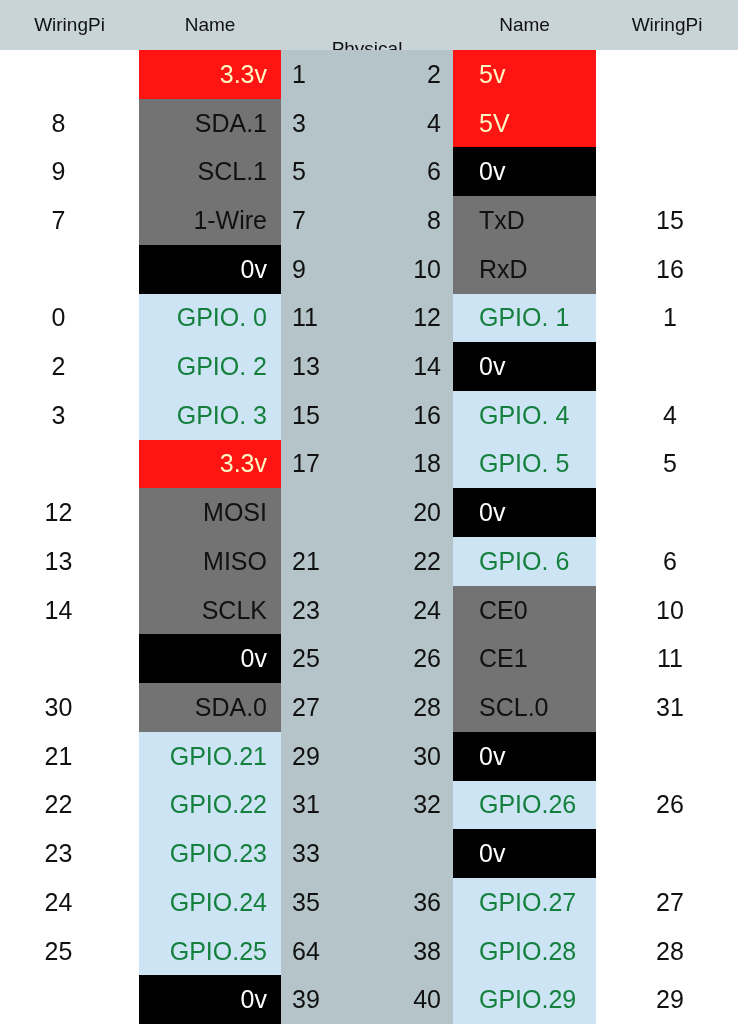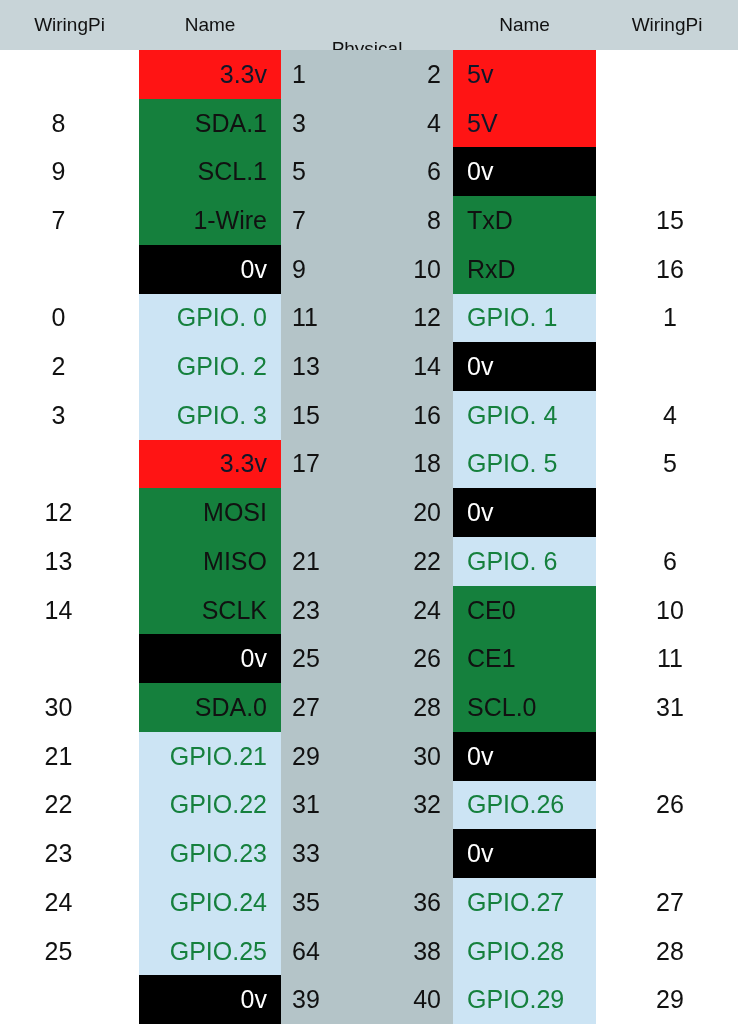--- a/index.html
+++ b/index.html
@@ -85,21 +85,21 @@
   
   .c-name-left {
     width: 142px; flex: 0 0 142px;
     justify-content: flex-end;
     padding-right: 14px;
   }
   
   .c-name-right {
     width: 143px; flex: 0 0 143px;
     justify-content: flex-start;
-    padding-left: 14px;
+    padding-left: 26px;
   }
 
   
   .c-phys {
     width: 172px; flex: 0 0 172px;
     background: #b4c4c8;
     display: flex;
     align-items: stretch;
   }
   .phys-odd, .phys-even {
@@ -107,22 +107,22 @@
     display: flex;
     align-items: center;
     font-size: 25px;
     color: #111111;
     box-sizing: border-box;
   }
   .phys-odd  { justify-content: flex-start; padding-left: 11px; }
   .phys-even { justify-content: flex-end;   padding-right: 12px; }
 
   
-  .bg-red   { background: #ff1414; color: #0f172a; }
-  .bg-green { background: #15803d; color: #111111; }
+  .bg-red   { background: #ff1414; color: #fef9c3; }
+  .bg-green { background: #737373; color: #111111; }
   .bg-blue  { background: #cce4f4; color: #15803d; }
   .bg-black { background: #000000; color: #ffffff; text-align: center; }
 </style>
 </head>
 <body>
 
 <div id="pinout-table">
 
   <div class="header-row">
     <div class="header-cell h-wp-left">WiringPi</div>

